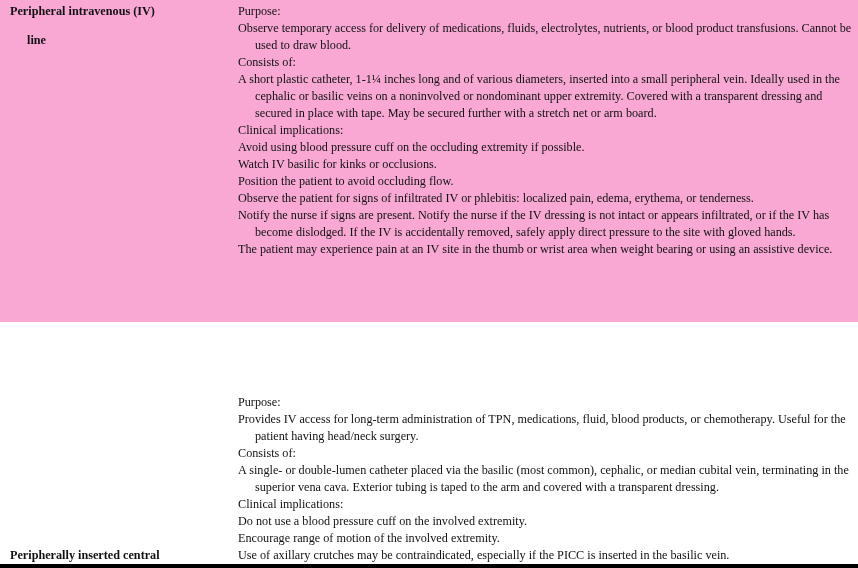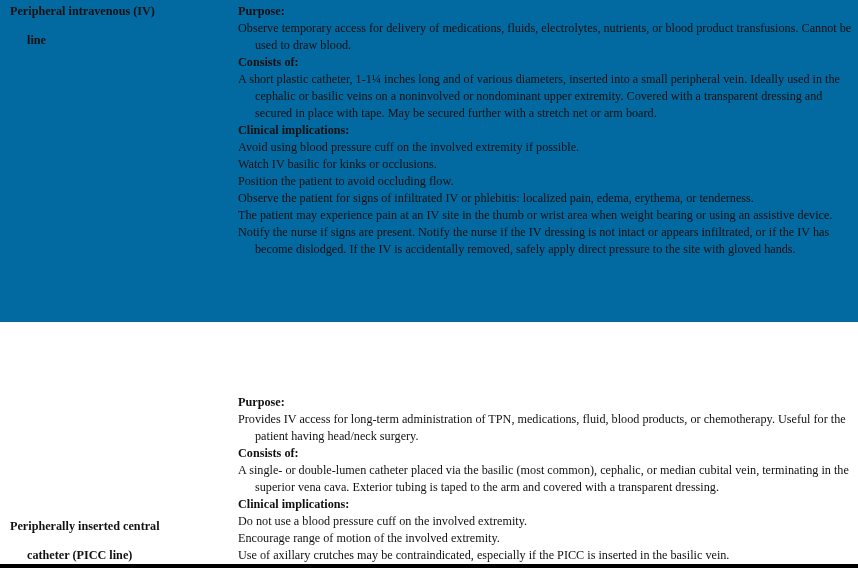--- a/index.html
+++ b/index.html
@@ -19,21 +19,21 @@
     .table {
       width: 858px;
       position: relative;
     }
     .row {
       display: flex;
       width: 858px;
       box-sizing: border-box;
     }
     .row.shaded {
-      background: #0369a1;
+      background: #f9a8d4;
       height: 322px;
     }
     .row.plain {
       background: #ffffff;
       height: 242px;
       align-items: flex-end;
     }
     .term {
       width: 228px;
       box-sizing: border-box;
@@ -52,21 +52,21 @@
     }
     .desc {
       flex: 1;
       box-sizing: border-box;
       padding: 3px 6px 0 10px;
     }
     .row.plain .desc {
       padding-top: 5px;
     }
     .heading {
-      font-weight: bold;
+      font-weight: normal;
       display: block;
     }
     .para {
       display: block;
       padding-left: 17px;
       text-indent: -17px;
     }
     .bottom-rule {
       width: 858px;
       height: 4px;
@@ -84,33 +84,32 @@
       <span class="line cont">line</span>
     </div>
     <div class="desc">
       <span class="heading">Purpose:</span>
       <span class="para">Observe temporary access for delivery of medications, fluids, electrolytes, nutrients, or blood product transfusions. Cannot be used to draw blood.</span>
 
       <span class="heading">Consists of:</span>
       <span class="para">A short plastic catheter, 1-1¼ inches long and of various diameters, inserted into a small peripheral vein. Ideally used in the cephalic or basilic veins on a noninvolved or nondominant upper extremity. Covered with a transparent dressing and secured in place with tape. May be secured further with a stretch net or arm board.</span>
 
       <span class="heading">Clinical implications:</span>
-      <span class="para">Avoid using blood pressure cuff on the involved extremity if possible.</span>
+      <span class="para">Avoid using blood pressure cuff on the occluding extremity if possible.</span>
       <span class="para">Watch IV basilic for kinks or occlusions.</span>
       <span class="para">Position the patient to avoid occluding flow.</span>
       <span class="para">Observe the patient for signs of infiltrated IV or phlebitis: localized pain, edema, erythema, or tenderness.</span>
+      <span class="para">Notify the nurse if signs are present. Notify the nurse if the IV dressing is not intact or appears infiltrated, or if the IV has become dislodged. If the IV is accidentally removed, safely apply direct pressure to the site with gloved hands.</span>
       <span class="para">The patient may experience pain at an IV site in the thumb or wrist area when weight bearing or using an assistive device.</span>
-      <span class="para">Notify the nurse if signs are present. Notify the nurse if the IV dressing is not intact or appears infiltrated, or if the IV has become dislodged. If the IV is accidentally removed, safely apply direct pressure to the site with gloved hands.</span>
     </div>
   </div>
 
   <div class="row plain">
     <div class="term">
       <span class="line">Peripherally inserted central</span>
-      <span class="line cont">catheter (PICC line)</span>
     </div>
     <div class="desc">
       <span class="heading">Purpose:</span>
       <span class="para">Provides IV access for long-term administration of TPN, medications, fluid, blood products, or chemotherapy. Useful for the patient having head/neck surgery.</span>
 
       <span class="heading">Consists of:</span>
       <span class="para">A single- or double-lumen catheter placed via the basilic (most common), cephalic, or median cubital vein, terminating in the superior vena cava. Exterior tubing is taped to the arm and covered with a transparent dressing.</span>
 
       <span class="heading">Clinical implications:</span>
       <span class="para">Do not use a blood pressure cuff on the involved extremity.</span>

